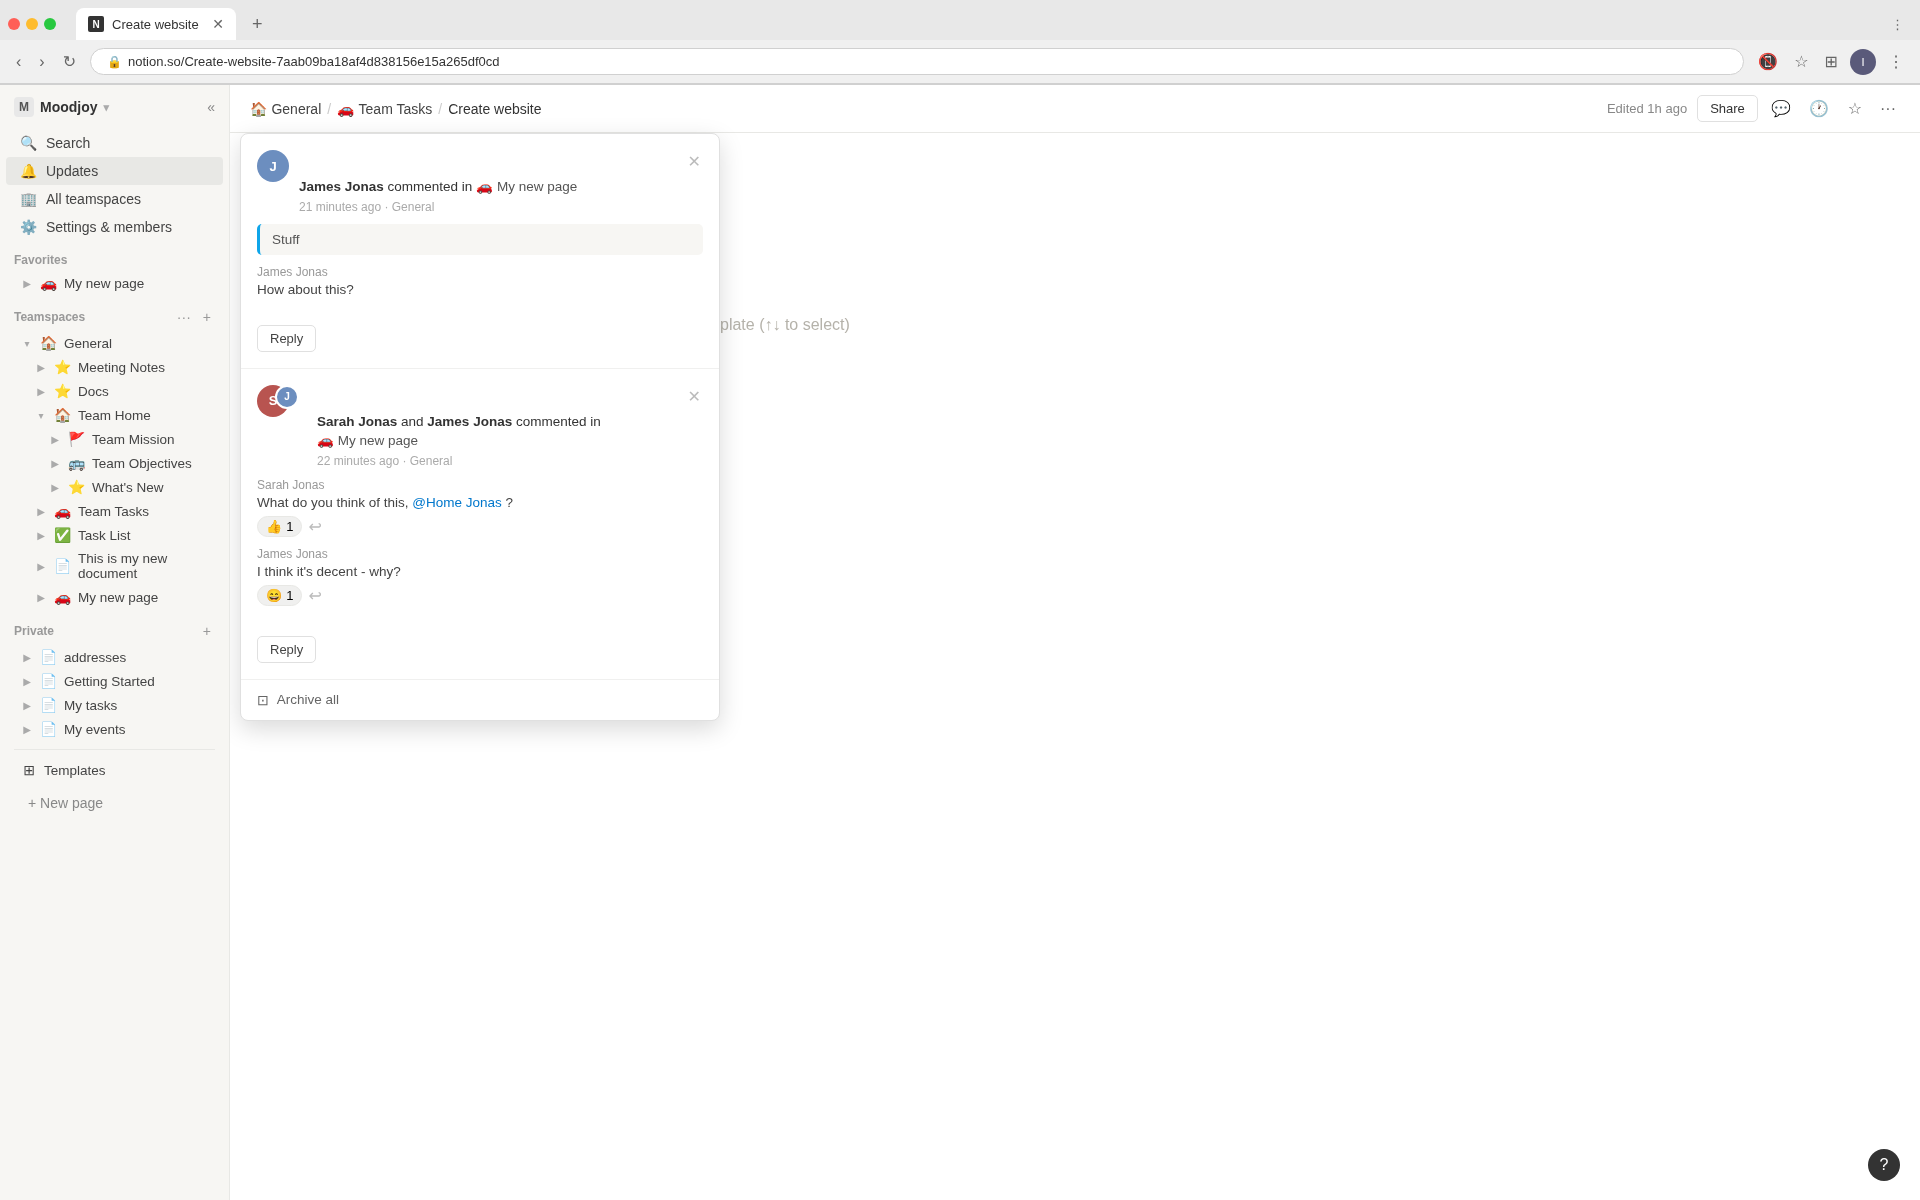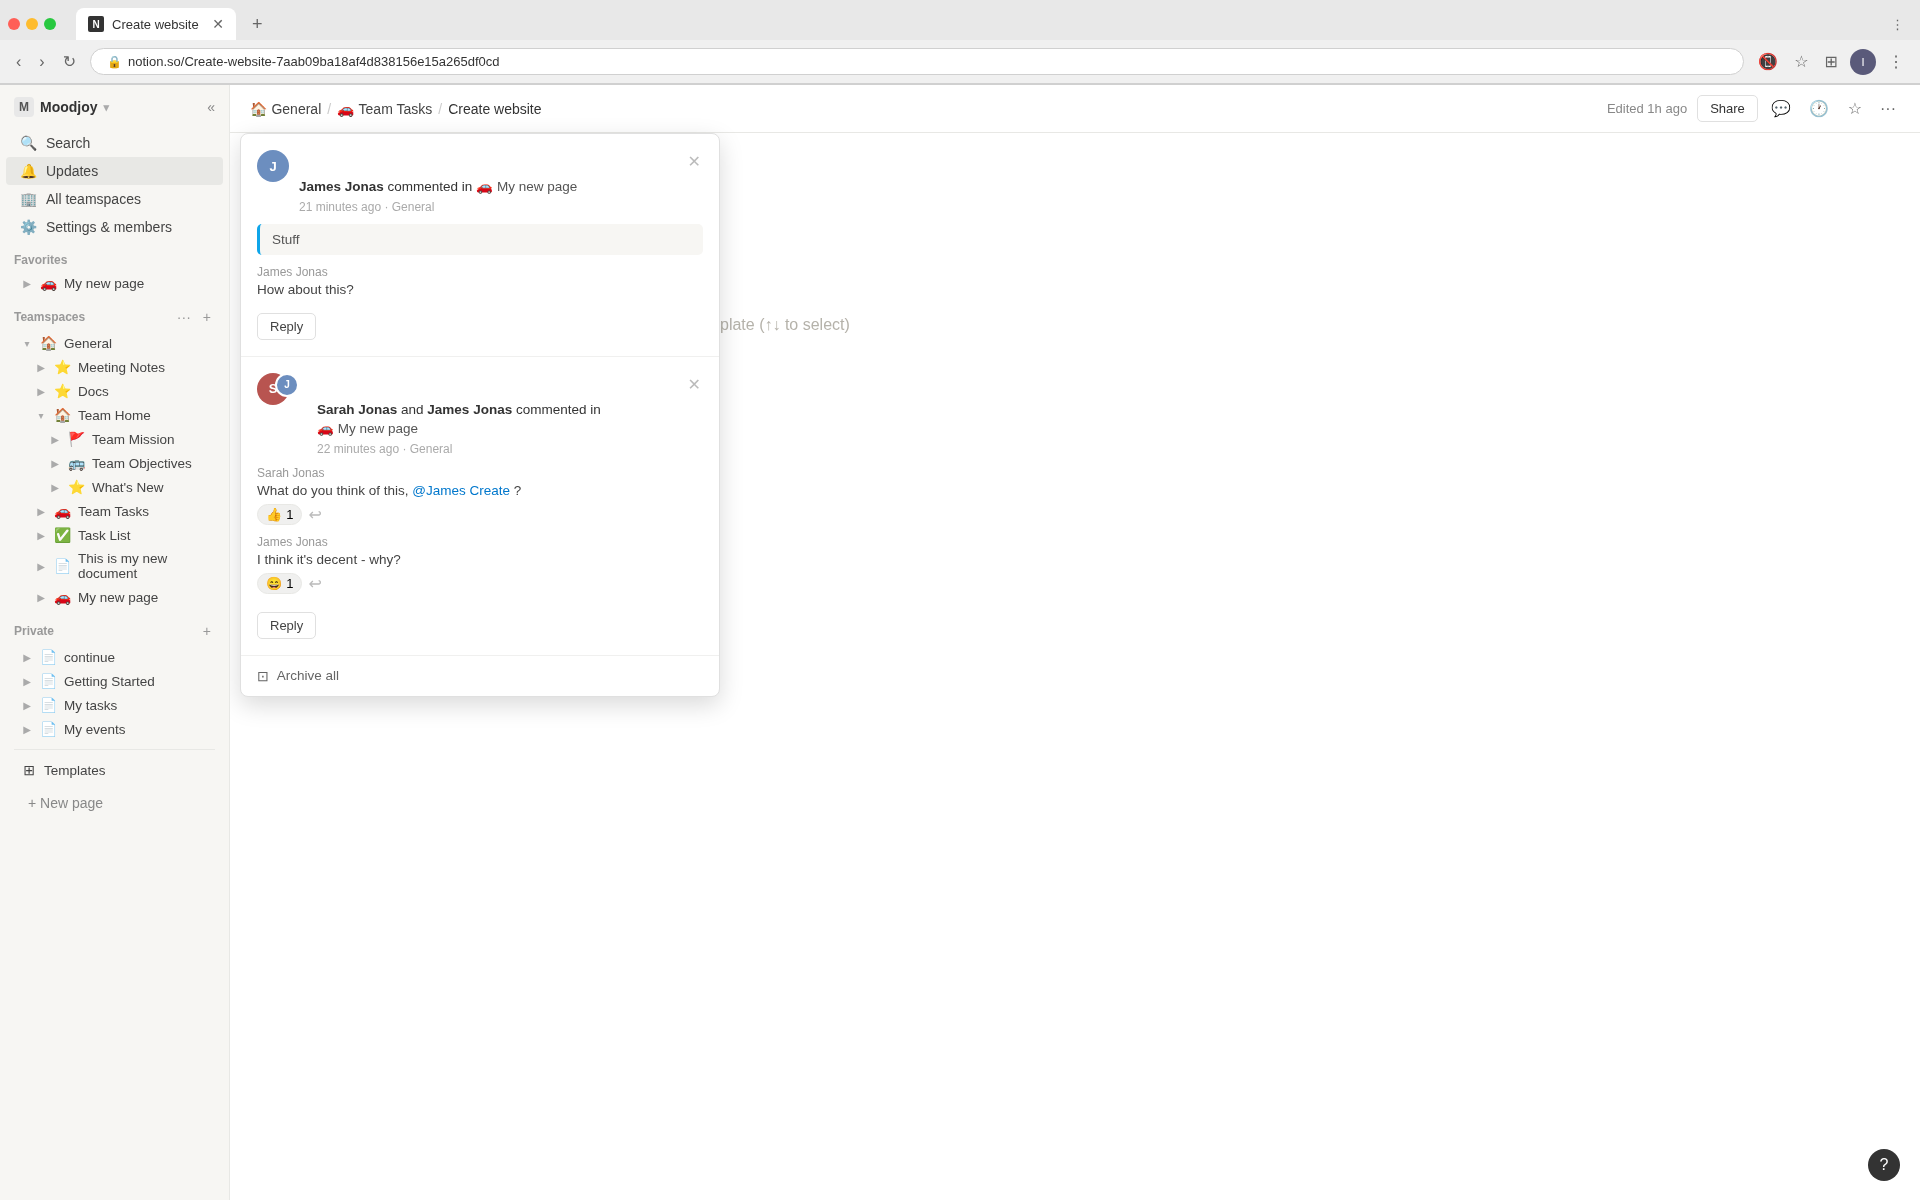--- a/index.html
+++ b/index.html
@@ -95,21 +95,21 @@
 
     .notif-quote { background: #f7f6f3; border-radius: 5px; padding: 8px 12px; margin-bottom: 10px; font-size: 13.5px; color: #555; border-left: 3px solid #0ea5e9; }
     .notif-quoted-text { color: #d4a843; font-weight: 500; }
     .notif-comment-author { font-size: 12px; color: #999; margin-bottom: 3px; font-weight: 500; }
     .notif-comment-text { font-size: 13.5px; color: #444; }
     .notif-comment-text .mention { color: #0077cc; }
     .notif-reactions { display: flex; align-items: center; gap: 6px; margin-top: 6px; }
     .notif-reaction { display: flex; align-items: center; gap: 4px; background: #f0f0ef; border-radius: 12px; padding: 2px 8px; font-size: 13px; cursor: pointer; border: 1px solid #e8e8e5; }
     .notif-reply-icon { color: #bbb; cursor: pointer; font-size: 16px; }
 
-    .notif-reply-btn { background: #fff; border: 1px solid #e0e0e0; border-radius: 5px; padding: 5px 12px; font-size: 13px; color: #444; cursor: pointer; margin-top: 8px; font-weight: 500; }
+    .notif-reply-btn { background: #fff; border: 1px solid #e0e0e0; border-radius: 5px; padding: 5px 12px; font-size: 13px; color: #444; cursor: pointer; margin-top: 20px; font-weight: 500; }
 
     .notif-archive-all { display: flex; align-items: center; padding: 12px 16px; gap: 8px; cursor: pointer; color: #666; font-size: 13.5px; }
     .notif-archive-icon { font-size: 14px; }
   </style>
 </head>
 <body>
 
 <div class="browser-chrome">
   <div class="browser-tab-bar">
     <div class="tab-bar-left">
@@ -253,21 +253,21 @@
 
     <div class="sidebar-section-header">
       <span>Private</span>
       <div class="sidebar-section-actions">
         <button class="sidebar-section-btn">+</button>
       </div>
     </div>
     <div class="sidebar-item">
       <span class="sidebar-item-arrow">▶</span>
       <span class="sidebar-item-icon">📄</span>
-      <span class="sidebar-item-label">continue</span>
+      <span class="sidebar-item-label">addresses</span>
     </div>
     <div class="sidebar-item">
       <span class="sidebar-item-arrow">▶</span>
       <span class="sidebar-item-icon">📄</span>
       <span class="sidebar-item-label">Getting Started</span>
     </div>
     <div class="sidebar-item">
       <span class="sidebar-item-arrow">▶</span>
       <span class="sidebar-item-icon">📄</span>
       <span class="sidebar-item-label">My tasks</span>
@@ -373,21 +373,21 @@
               <span>General</span>
             </div>
           </div>
           <button class="notif-close">✕</button>
         </div>
         
         <div style="margin-bottom:10px;">
           <div class="notif-comment-author">Sarah Jonas</div>
           <div class="notif-comment-text">
             <span>What do you think of this, </span>
-            <span class="mention">@James Create</span>
+            <span class="mention">@Home Jonas</span>
             <span>?</span>
           </div>
           <div class="notif-reactions">
             <div class="notif-reaction">
               <span>👍</span>
               <span>1</span>
             </div>
             <span class="notif-reply-icon">↩</span>
           </div>
         </div>

